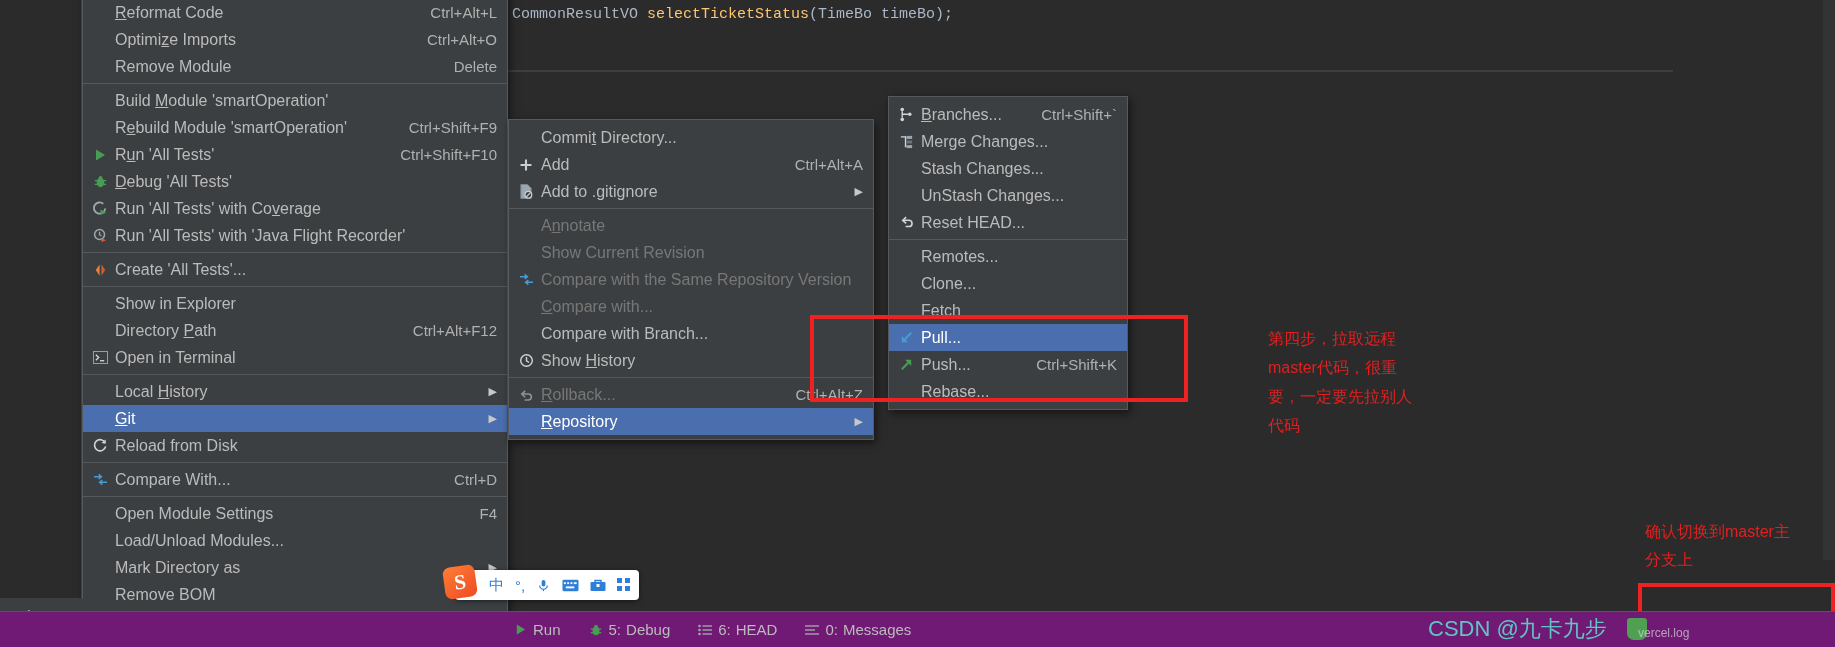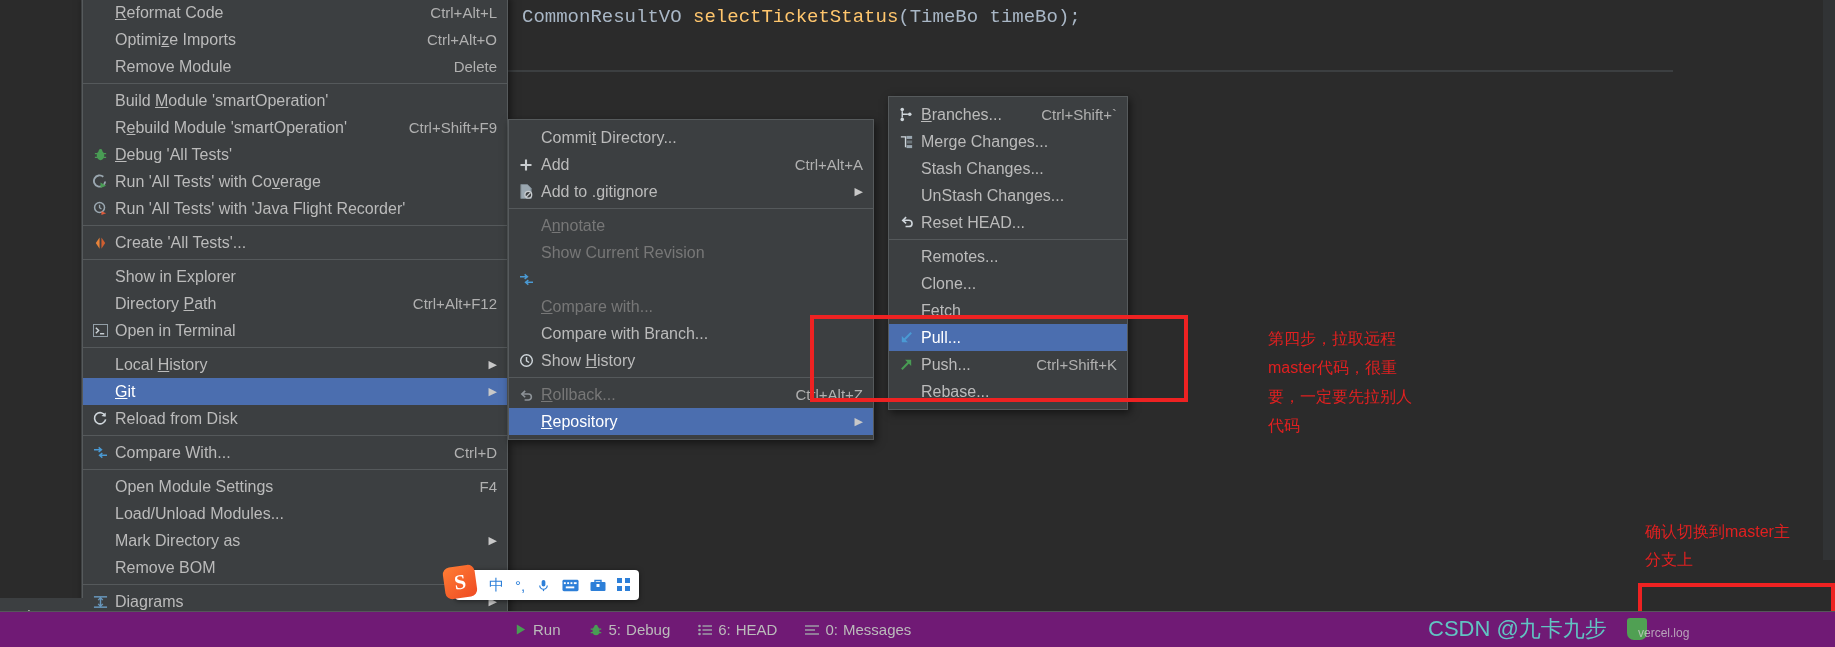--- a/index.html
+++ b/index.html
@@ -13,24 +13,23 @@
     position: relative;
     width: 1835px; height: 647px;
     background: #2b2b2b;
   }
 
   
   .editor-code {
     position: absolute;
     left: 512px; top: 6px;
     font-family: "Liberation Mono", monospace;
-    font-size: 19px;
+    font-size: 15px;
     color: #a9b7c6;
     white-space: pre;
-    margin-left: 10px;
   }
   .tok-type { color: #a9b7c6; }
   .tok-method { color: #ffc66d; }
   .tok-punc { color: #a9b7c6; }
 
   .editor-sep {
     position: absolute;
     left: 505px; top: 70px;
     width: 1168px; height: 2px;
     background: #3c3f41;
@@ -265,20 +264,30 @@
         <span class="mi-spacer"></span>
       </div>
       <div class="menu-item">
         <span class="mi-icon"></span>
         <span class="mi-label">R<span class="u">e</span>build Module 'smartOperation'</span>
         <span class="mi-spacer"></span>
         <span class="mi-shortcut">Ctrl+Shift+F9</span>
       </div>
       <div class="menu-item">
         <span class="mi-icon">
+          <svg width="14" height="14" viewBox="0 0 14 14">
+            <path d="M3 1.5 L12 7 L3 12.5 Z" fill="#499c54"></path>
+          </svg>
+        </span>
+        <span class="mi-label">R<span class="u">u</span>n 'All Tests'</span>
+        <span class="mi-spacer"></span>
+        <span class="mi-shortcut">Ctrl+Shift+F10</span>
+      </div>
+      <div class="menu-item">
+        <span class="mi-icon">
           <svg width="15" height="15" viewBox="0 0 16 16">
             <ellipse cx="8" cy="9" rx="4" ry="5" fill="#499c54"></ellipse>
             <path d="M2 7h3M11 7h3M2 11h3M11 11h3M8 3v2" stroke="#499c54" stroke-width="1.3"></path>
             <circle cx="8" cy="4" r="2" fill="#499c54"></circle>
           </svg>
         </span>
         <span class="mi-label"><span class="u">D</span>ebug 'All Tests'</span>
         <span class="mi-spacer"></span>
       </div>
       <div class="menu-item">
@@ -455,20 +464,21 @@
         <span class="mi-label">Show Current Revision</span>
         <span class="mi-spacer"></span>
       </div>
       <div class="menu-item disabled">
         <span class="mi-icon">
           <svg width="15" height="13" viewBox="0 0 16 14">
             <path d="M1 4h8M6 1.5 L9 4 L6 6.5" stroke="#4a9ad4" stroke-width="1.6" fill="none"></path>
             <path d="M15 10H7M10 7.5 L7 10 L10 12.5" stroke="#4a9ad4" stroke-width="1.6" fill="none"></path>
           </svg>
         </span>
+        <span class="mi-label">Compare with the Same Repository Version</span>
         <span class="mi-spacer"></span>
       </div>
       <div class="menu-item disabled">
         <span class="mi-icon"></span>
         <span class="mi-label"><span class="u">C</span>ompare with...</span>
         <span class="mi-spacer"></span>
       </div>
       <div class="menu-item">
         <span class="mi-icon"></span>
         <span class="mi-label">Compare with Branch...</span>

